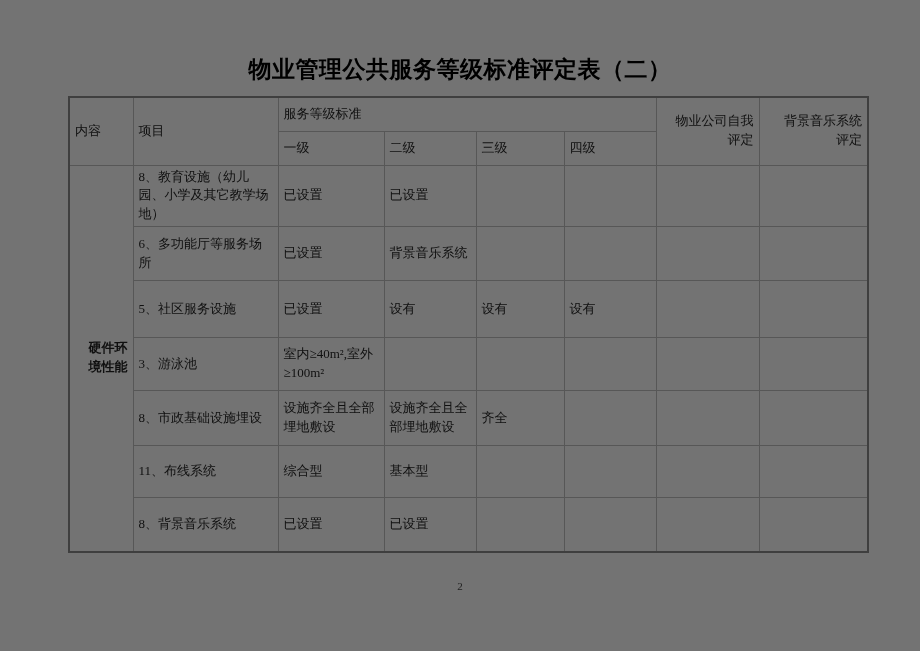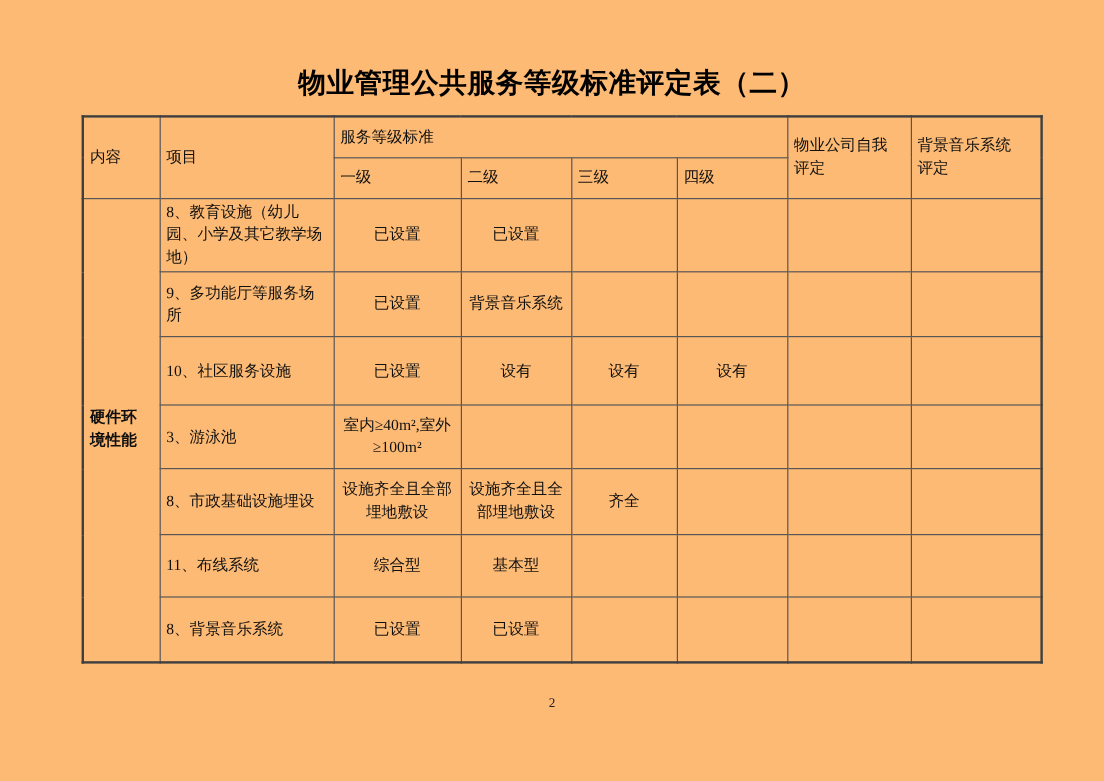--- a/index.html
+++ b/index.html
@@ -1,20 +1,20 @@
 <!DOCTYPE html>
 <html><head>
 <meta charset="utf-8">
 <style>
   html, body { margin: 0; padding: 0; background: #ffffff; }
   .page {
     position: relative;
     width: 920px;
     height: 651px;
-    background: #fdba74;
+    background: #737373;
     font-family: "Liberation Serif", serif;
     color: #101010;
     overflow: hidden;
     text-decoration: underline;
   }
   .title {
     position: absolute;
     top: 54px;
     left: 0;
     width: 100%;
@@ -39,34 +39,34 @@
     vertical-align: middle;
     font-size: 13px;
     line-height: 1.45;
     padding: 2px 5px;
     color: #101010;
     overflow: hidden;
     word-break: break-all;
   }
   td.c { text-align: left; padding: 2px 2px; }
   td.eval-head {
-    text-align: left;
+    text-align: right;
     white-space: pre-line;
     line-height: 34px;
     padding: 0 2px;
   }
   td.content-cell {
-    text-align: left;
+    text-align: right;
     font-weight: bold;
     white-space: pre-line;
     line-height: 33px;
     padding: 0;
   }
   td.proj { text-align: left; padding-left: 6px; padding-right: 4px; margin-left: 32px; }
-  td.lv { text-align: center; padding-left: 7px; padding-right: 4px; }
+  td.lv { text-align: left; padding-left: 7px; padding-right: 4px; }
   .page-number {
     position: absolute;
     top: 580px;
     left: 0;
     width: 100%;
     text-align: center;
     font-size: 11px;
     color: #222222;
   }
 </style>
@@ -110,30 +110,30 @@
 境性能</td>
         <td class="proj">8、教育设施（幼儿园、小学及其它教学场地）</td>
         <td class="lv">已设置</td>
         <td class="lv">已设置</td>
         <td class="lv"></td>
         <td class="lv"></td>
         <td class="lv"></td>
         <td class="lv"></td>
       </tr>
       <tr style="height:54px">
-        <td class="proj">9、多功能厅等服务场所</td>
+        <td class="proj">6、多功能厅等服务场所</td>
         <td class="lv">已设置</td>
         <td class="lv">背景音乐系统</td>
         <td class="lv"></td>
         <td class="lv"></td>
         <td class="lv"></td>
         <td class="lv"></td>
       </tr>
       <tr style="height:57px">
-        <td class="proj">10、社区服务设施</td>
+        <td class="proj">5、社区服务设施</td>
         <td class="lv">已设置</td>
         <td class="lv">设有</td>
         <td class="lv">设有</td>
         <td class="lv">设有</td>
         <td class="lv"></td>
         <td class="lv"></td>
       </tr>
       <tr style="height:53px">
         <td class="proj">3、游泳池</td>
         <td class="lv">室内≥40m²,室外≥100m²</td>

